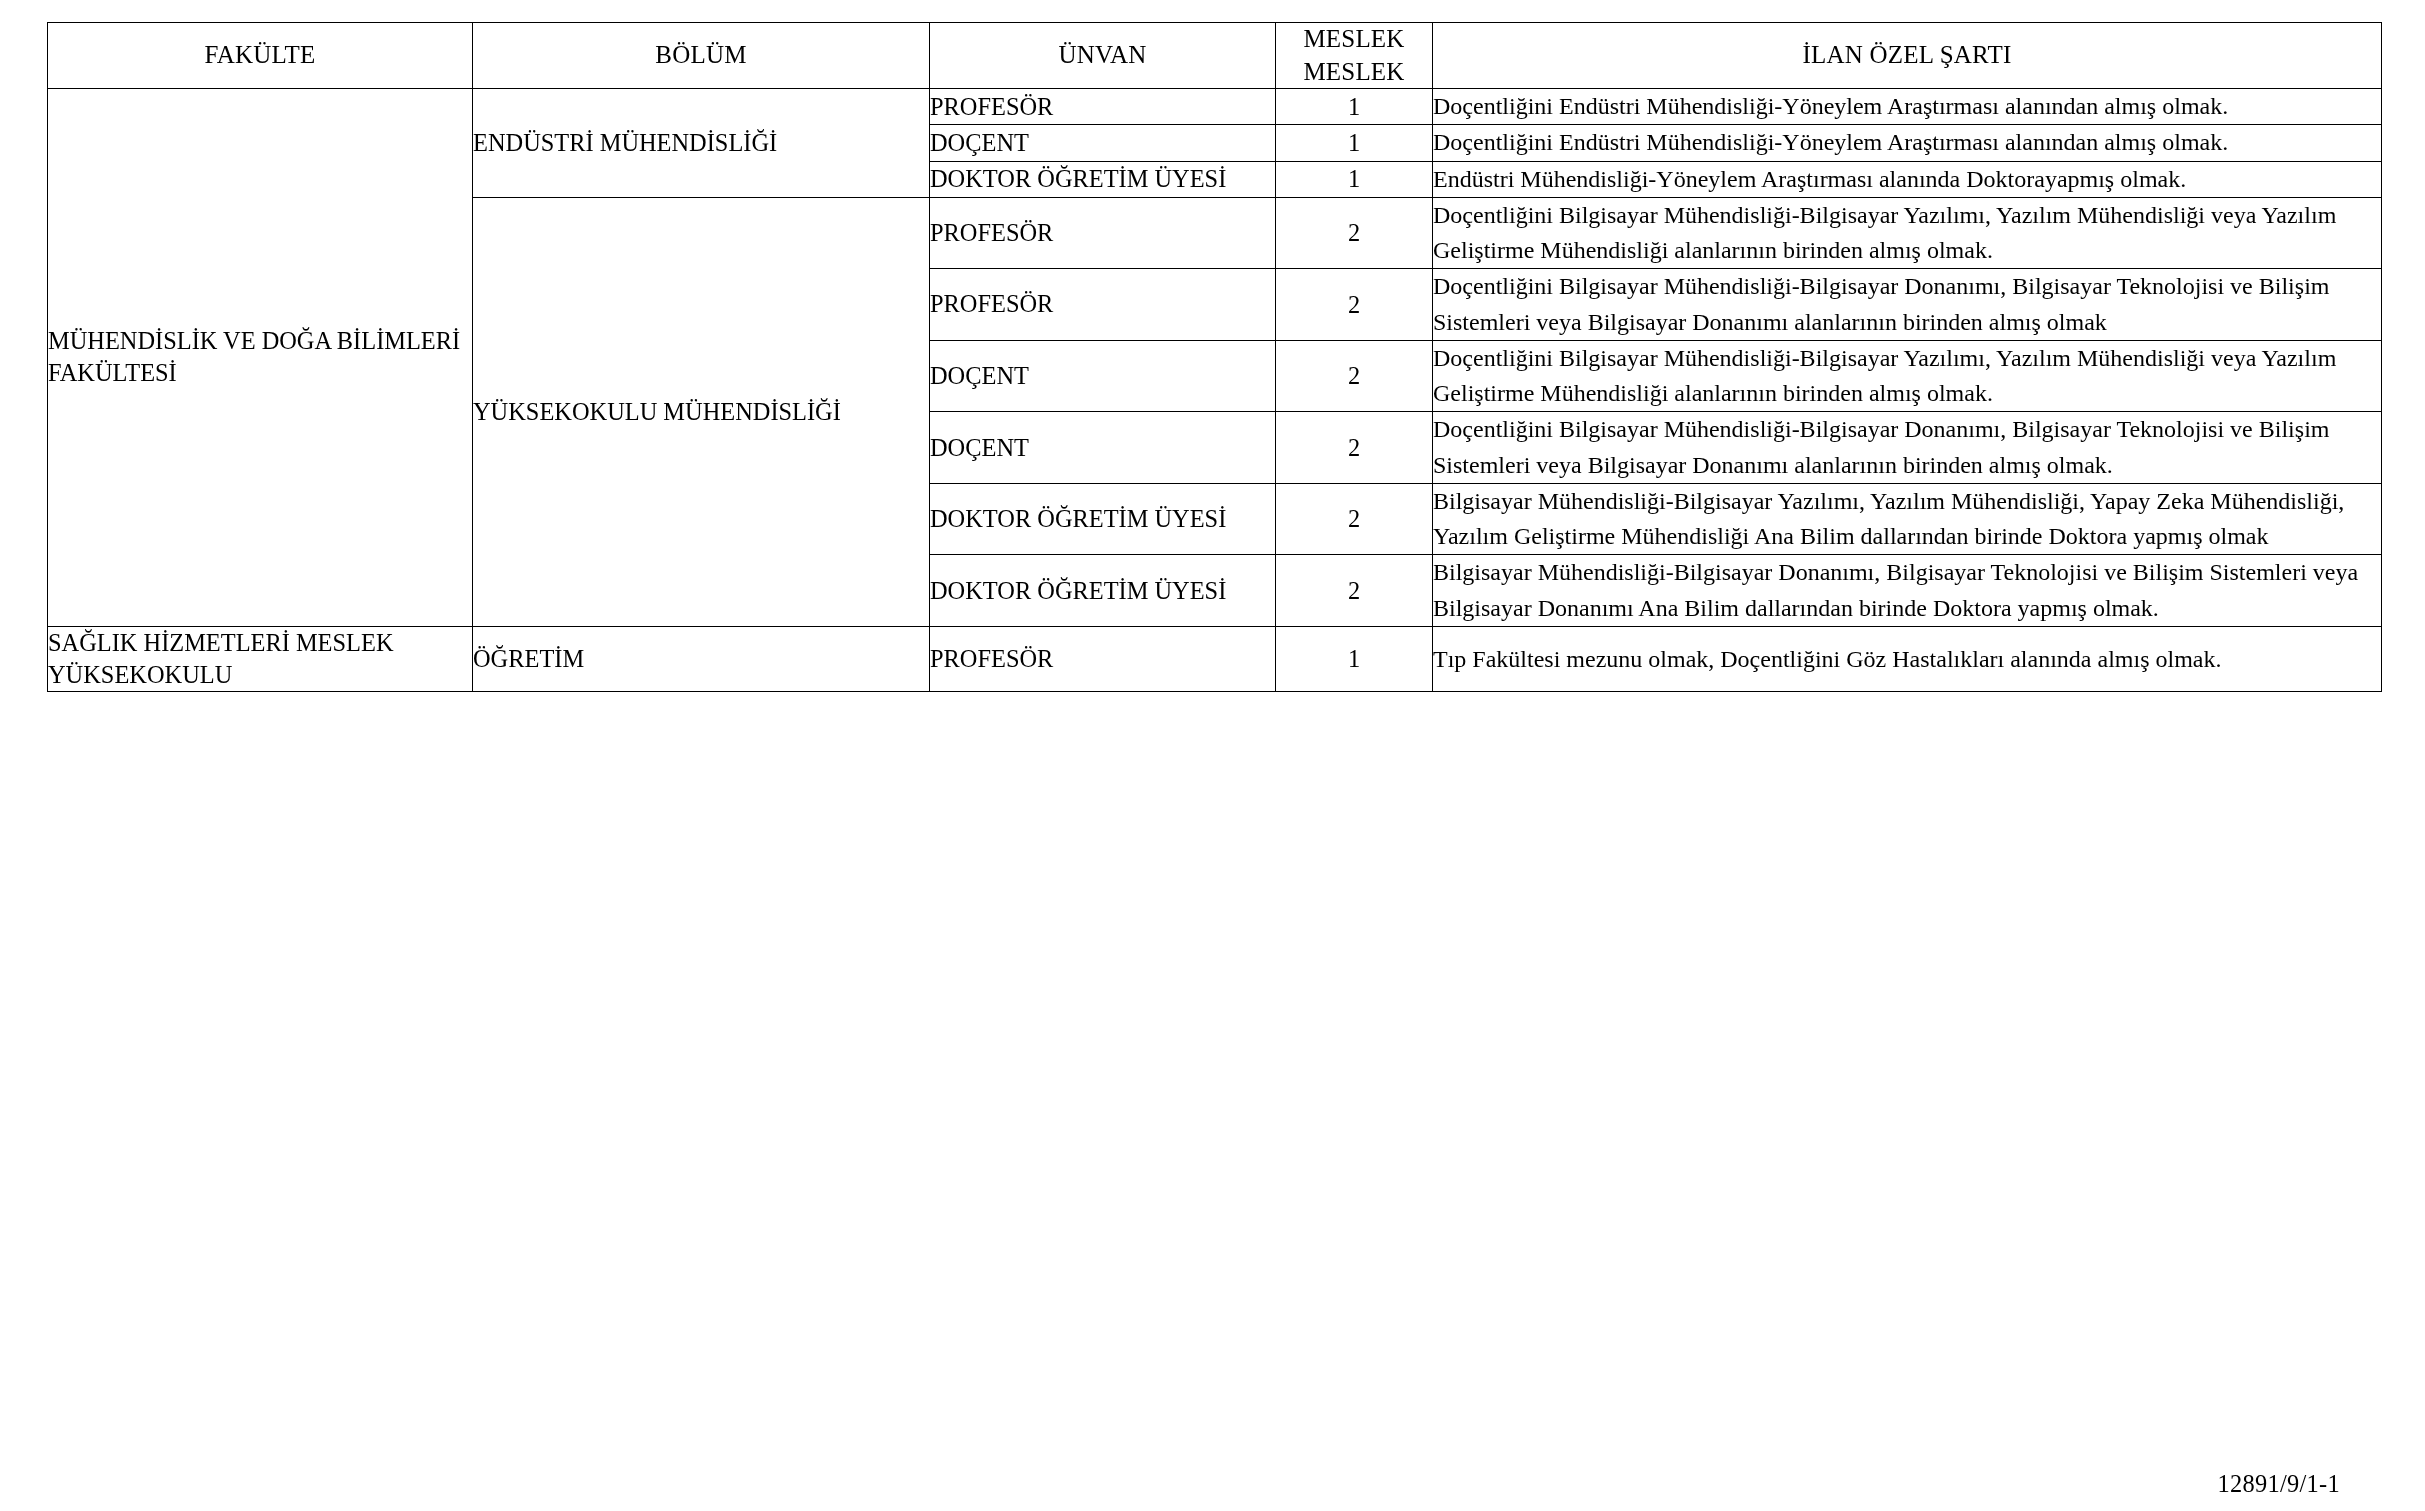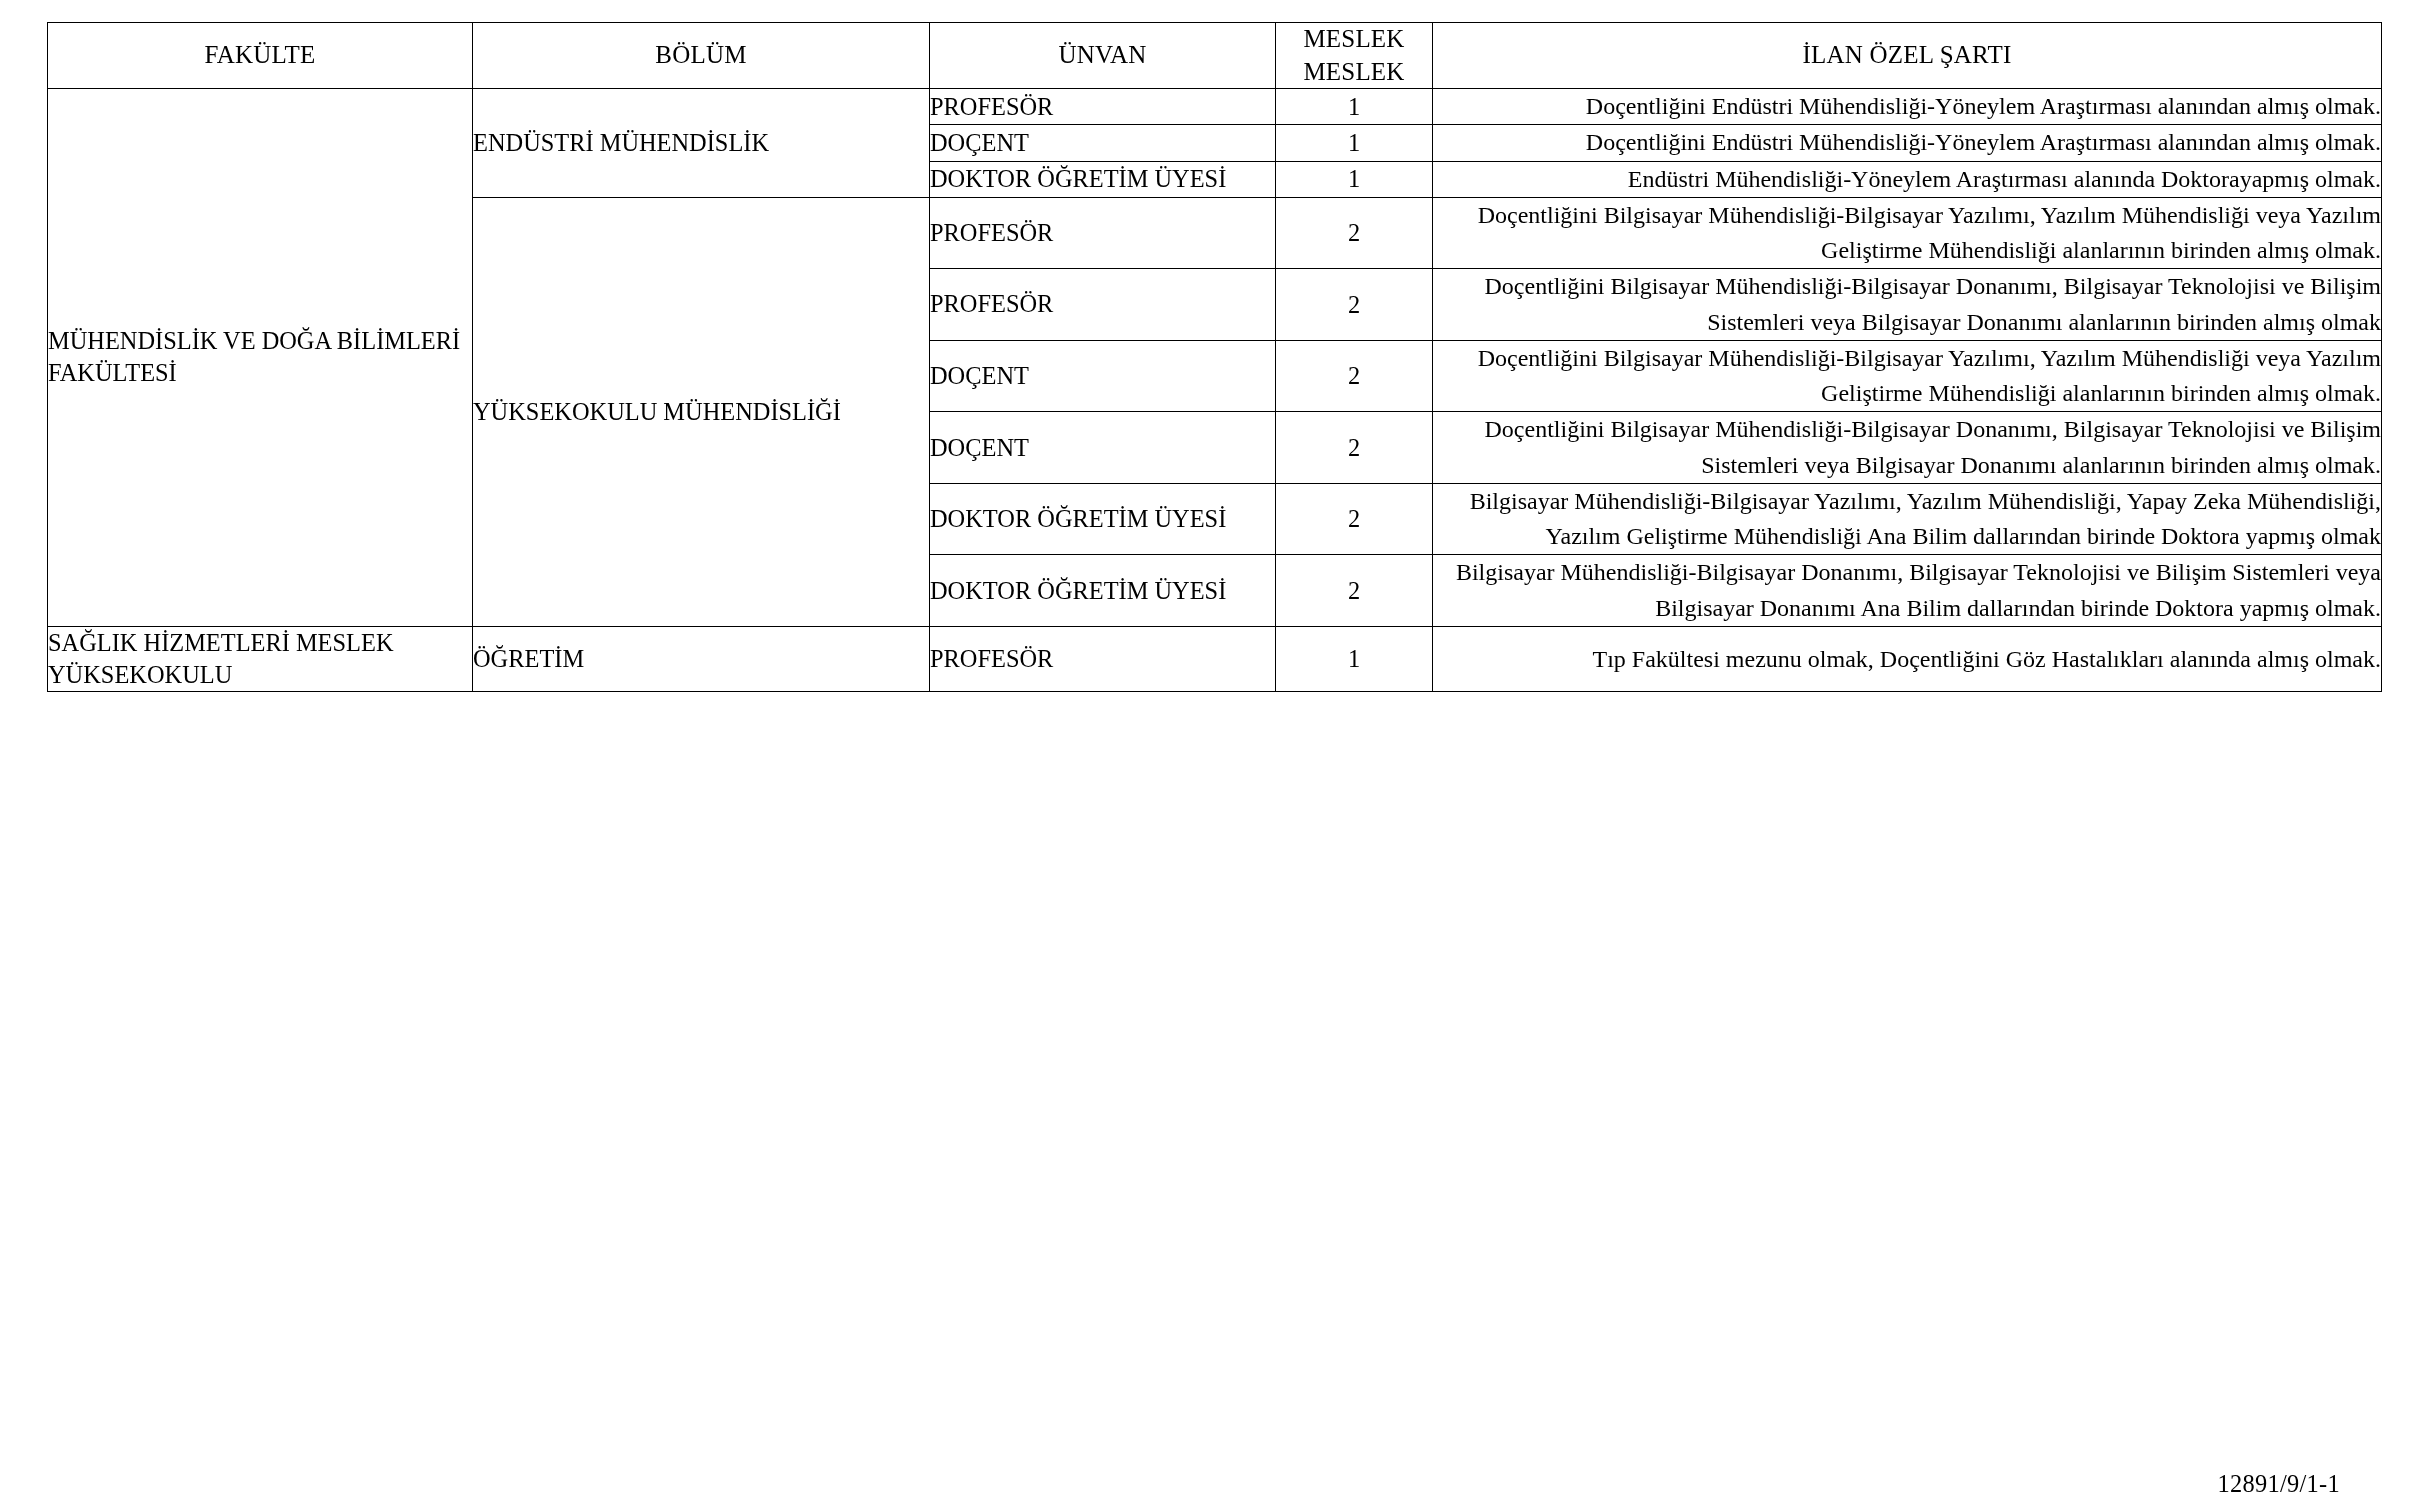--- a/index.html
+++ b/index.html
@@ -52,21 +52,21 @@
     line-height: 1.32;
     padding: 7.9px 9.4px;
   }
   .cell-num {
     text-align: center;
     font-size: 24.4px;
     line-height: 1.3;
     padding: 7.9px 4.7px;
   }
   .cell-text {
-    text-align: right;
+    text-align: left;
     font-size: 24px;
     line-height: 1.47;
     padding: 7.9px 11px 9.4px 12.6px;
   }
   .footer {
     position: absolute;
     right: 44px;
     bottom: 14px;
     font-size: 24.4px;
     letter-spacing: 0.3px;
@@ -96,21 +96,21 @@
           <span>MESLEK</span>
         </th>
         <th class="hdr">İLAN ÖZEL ŞARTI</th>
       </tr>
     </thead>
 
     <tbody>
 
       <tr>
         <td class="cell-center" rowspan="9">MÜHENDİSLİK VE DOĞA BİLİMLERİ FAKÜLTESİ</td>
-        <td class="cell-center" rowspan="3">ENDÜSTRİ MÜHENDİSLİK</td>
+        <td class="cell-center" rowspan="3">ENDÜSTRİ MÜHENDİSLİĞİ</td>
         <td class="cell-center">PROFESÖR</td>
         <td class="cell-num">1</td>
         <td class="cell-text">Doçentliğini Endüstri Mühendisliği-Yöneylem Araştırması alanından almış olmak.</td>
       </tr>
 
       <tr>
         <td class="cell-center">DOÇENT</td>
         <td class="cell-num">1</td>
         <td class="cell-text">Doçentliğini Endüstri Mühendisliği-Yöneylem Araştırması alanından almış olmak.</td>
       </tr>

